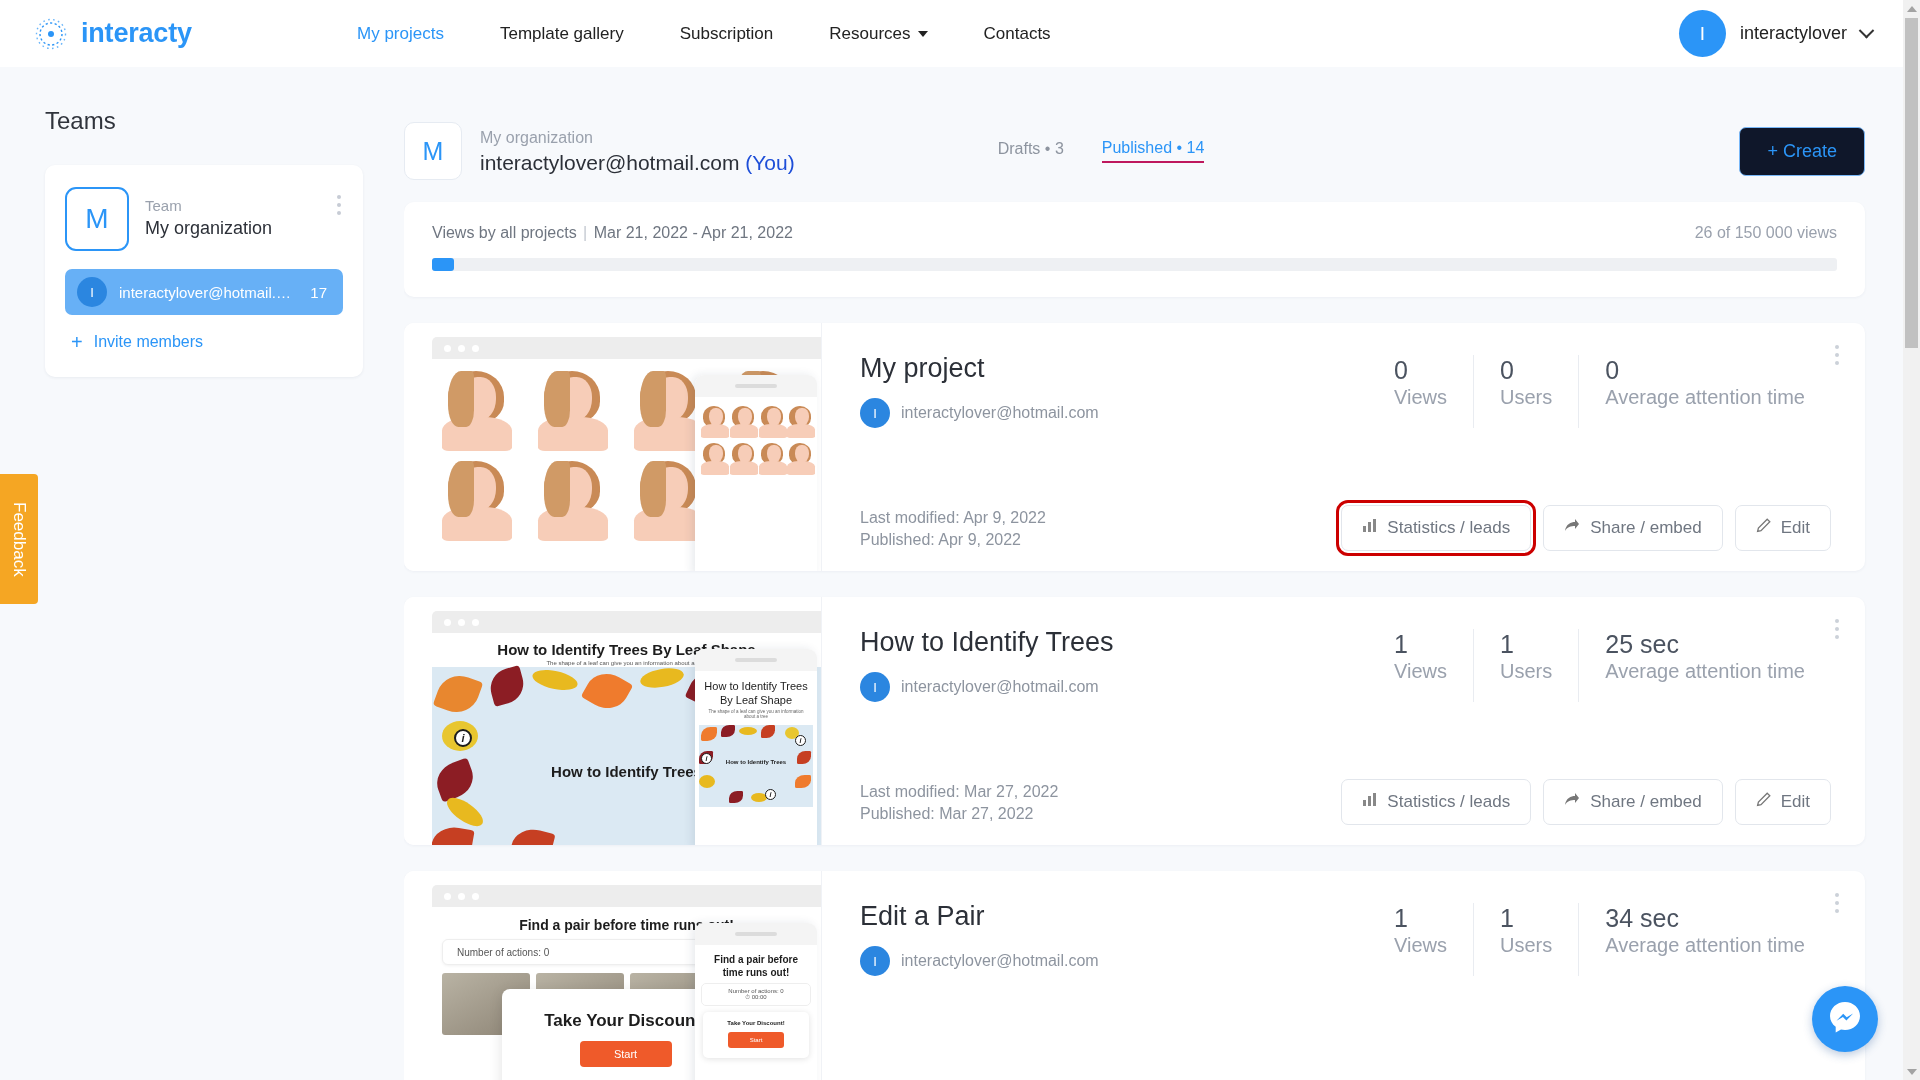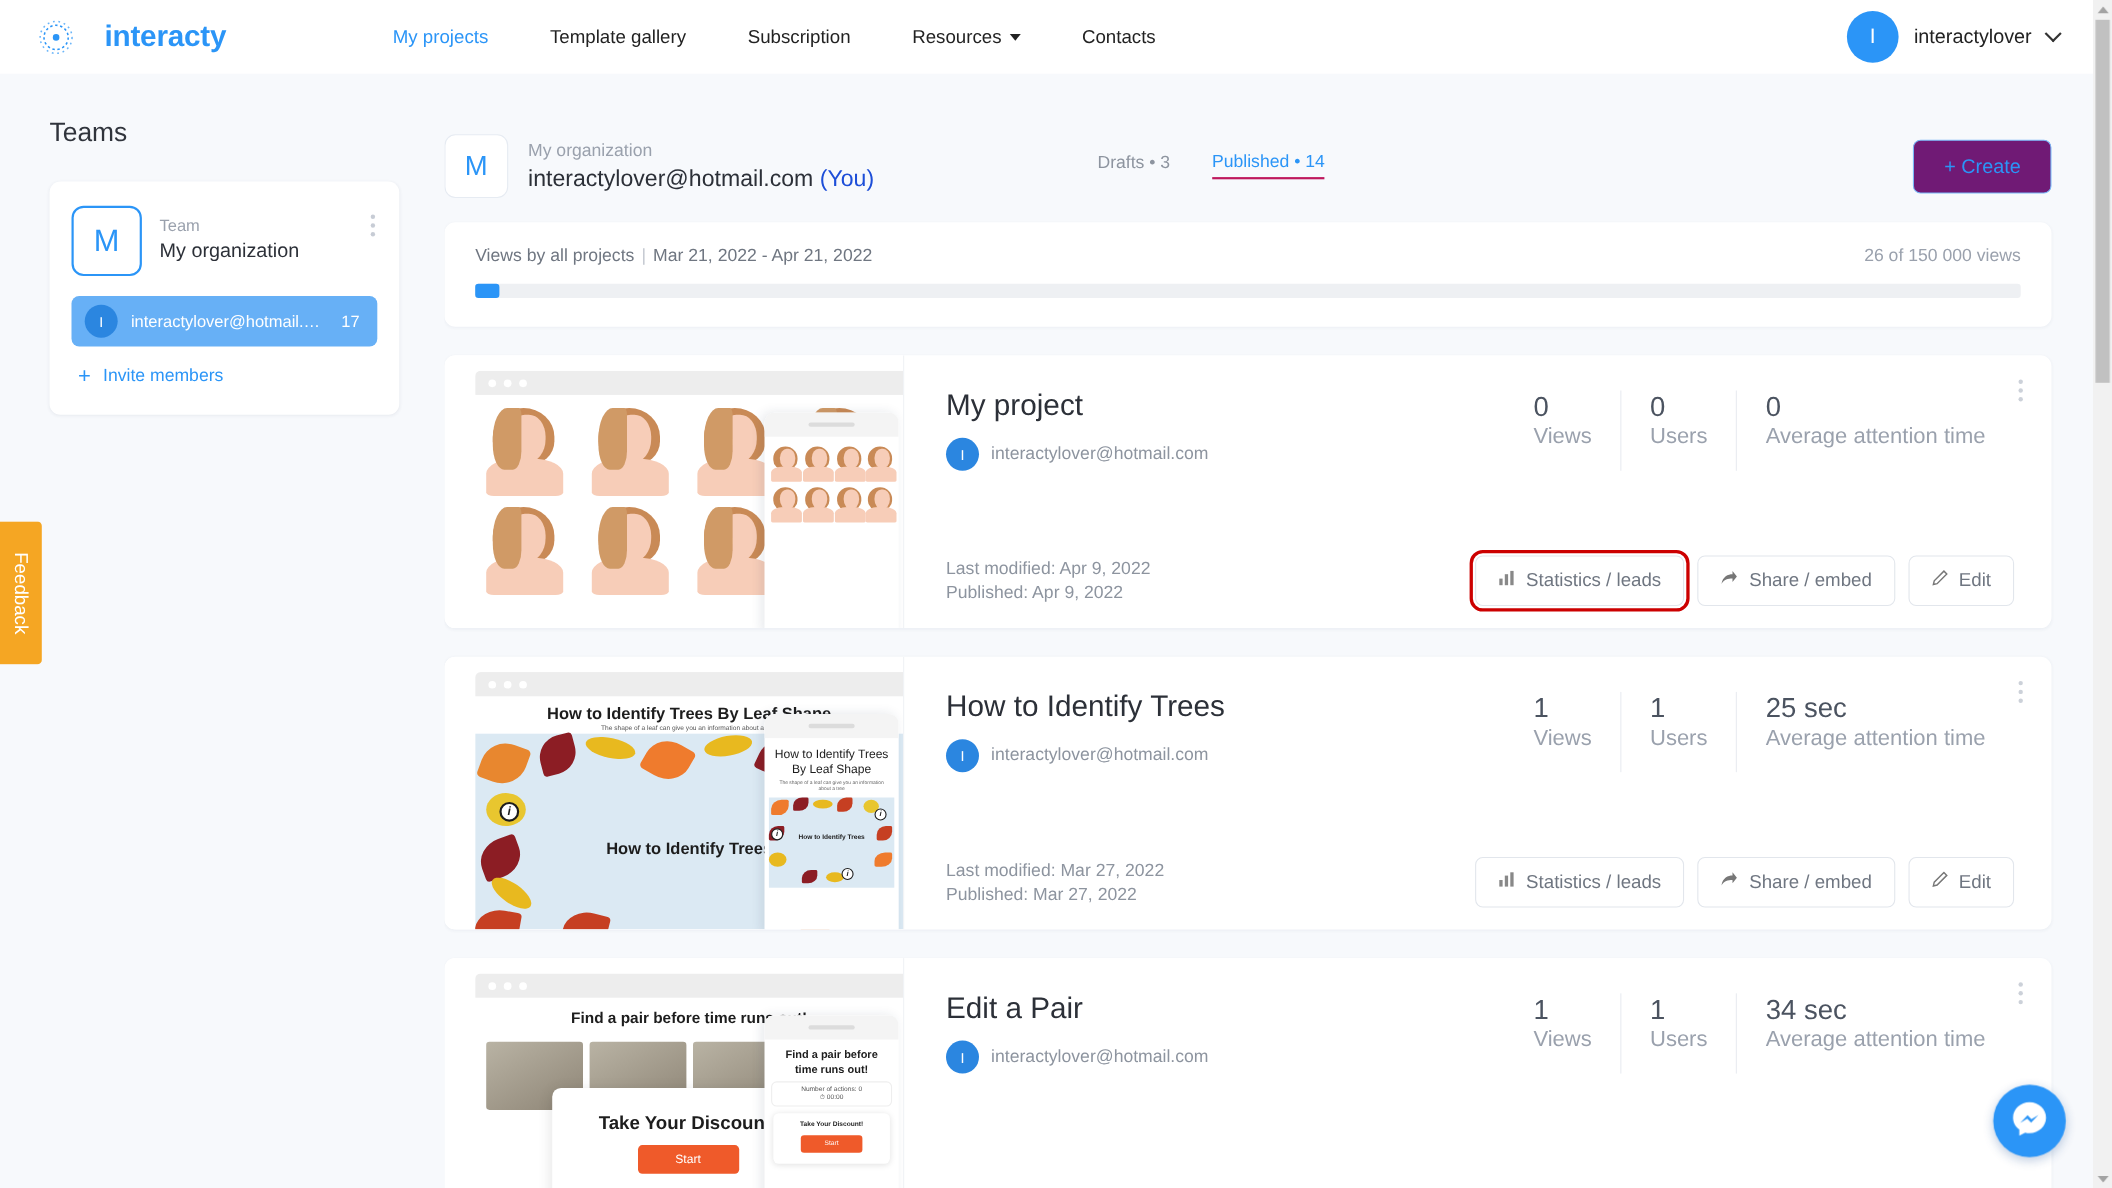--- a/index.html
+++ b/index.html
@@ -10,21 +10,21 @@
     overflow: hidden;
   }
 
   
   .topnav {
     height: 67px; background: #ffffff;
     display: flex; align-items: center;
     padding: 0 26px 0 34px;
     position: relative; z-index: 5;
   }
-  .brand { display: flex; align-items: center; gap: 27px; width: 250px; }
+  .brand { display: flex; align-items: center; gap: 13px; width: 250px; }
   .brand-logo { width: 34px; height: 34px; position: relative; }
   .brand-name { font-size: 27px; color: #2b95f7; font-weight: 700; letter-spacing: -0.2px; }
 
   .navlinks { display: flex; align-items: center; gap: 0px; margin-left: 45px; }
   .navlink {
     font-size: 17px; color: #222; padding: 0 28px; cursor: pointer;
     display: flex; align-items: center; gap: 7px; white-space: nowrap;
   }
   .navlink.active { color: #2b95f7; }
   .caret-down {
@@ -98,21 +98,21 @@
   .org-sub { font-size: 16px; color: #9aa1ad; line-height: 22px; }
   .org-main { font-size: 21px; color: #2c3038; line-height: 27px; }
   .org-main .you { color: #1d4ed8; }
 
   .filters { display: flex; align-items: center; gap: 38px; margin-left: 185px; }
   .filter { font-size: 16px; color: #8d949f; cursor: pointer; padding-bottom: 4px; }
   .filter.active { color: #2b95f7; border-bottom: 2px solid #be185d; }
 
   .create-btn {
     margin-left: auto; border: 1px solid #79b8f8; border-radius: 7px; color: #2b95f7;
-    font-size: 18px; padding: 13px 27px; background: #701a75; cursor: pointer; white-space: nowrap;
+    font-size: 18px; padding: 13px 27px; background: #0f172a; cursor: pointer; white-space: nowrap;
   }
 
   .views-card {
     background: #fff; border-radius: 10px; padding: 22px 28px 26px 28px;
     box-shadow: 0 1px 3px rgba(40,60,90,.05); margin-bottom: 26px;
   }
   .views-top { display: flex; justify-content: space-between; align-items: baseline; }
   .views-label { font-size: 16px; color: #6f7681; }
   .views-label .sep { color: #c3c8d0; padding: 0 2px; }
   .views-label .range { color: #6f7681; }
@@ -640,20 +640,30 @@
 
     <div class="proj-card">
       <div class="thumb">
         <div class="browser">
           <div class="browser-bar">
               <i></i>
               <i></i>
               <i></i>
             </div>
           <div class="pair-title">Find a pair before time runs out!</div>
+          <div class="pair-bar">
+            <span>
+              <span>Number of actions:</span>
+              <span>0</span>
+            </span>
+            <span>
+              <span>⏱</span>
+              <span>00:00</span>
+            </span>
+          </div>
           <div class="pair-tiles">
             <div class="pair-tile"></div>
               <div class="pair-tile"></div>
               <div class="pair-tile"></div>
               <div class="pair-tile"></div>
           </div>
           <div class="pair-modal">
             <div class="pair-modal-title">Take Your Discount!</div>
             <div class="pair-start">Start</div>
           </div>

